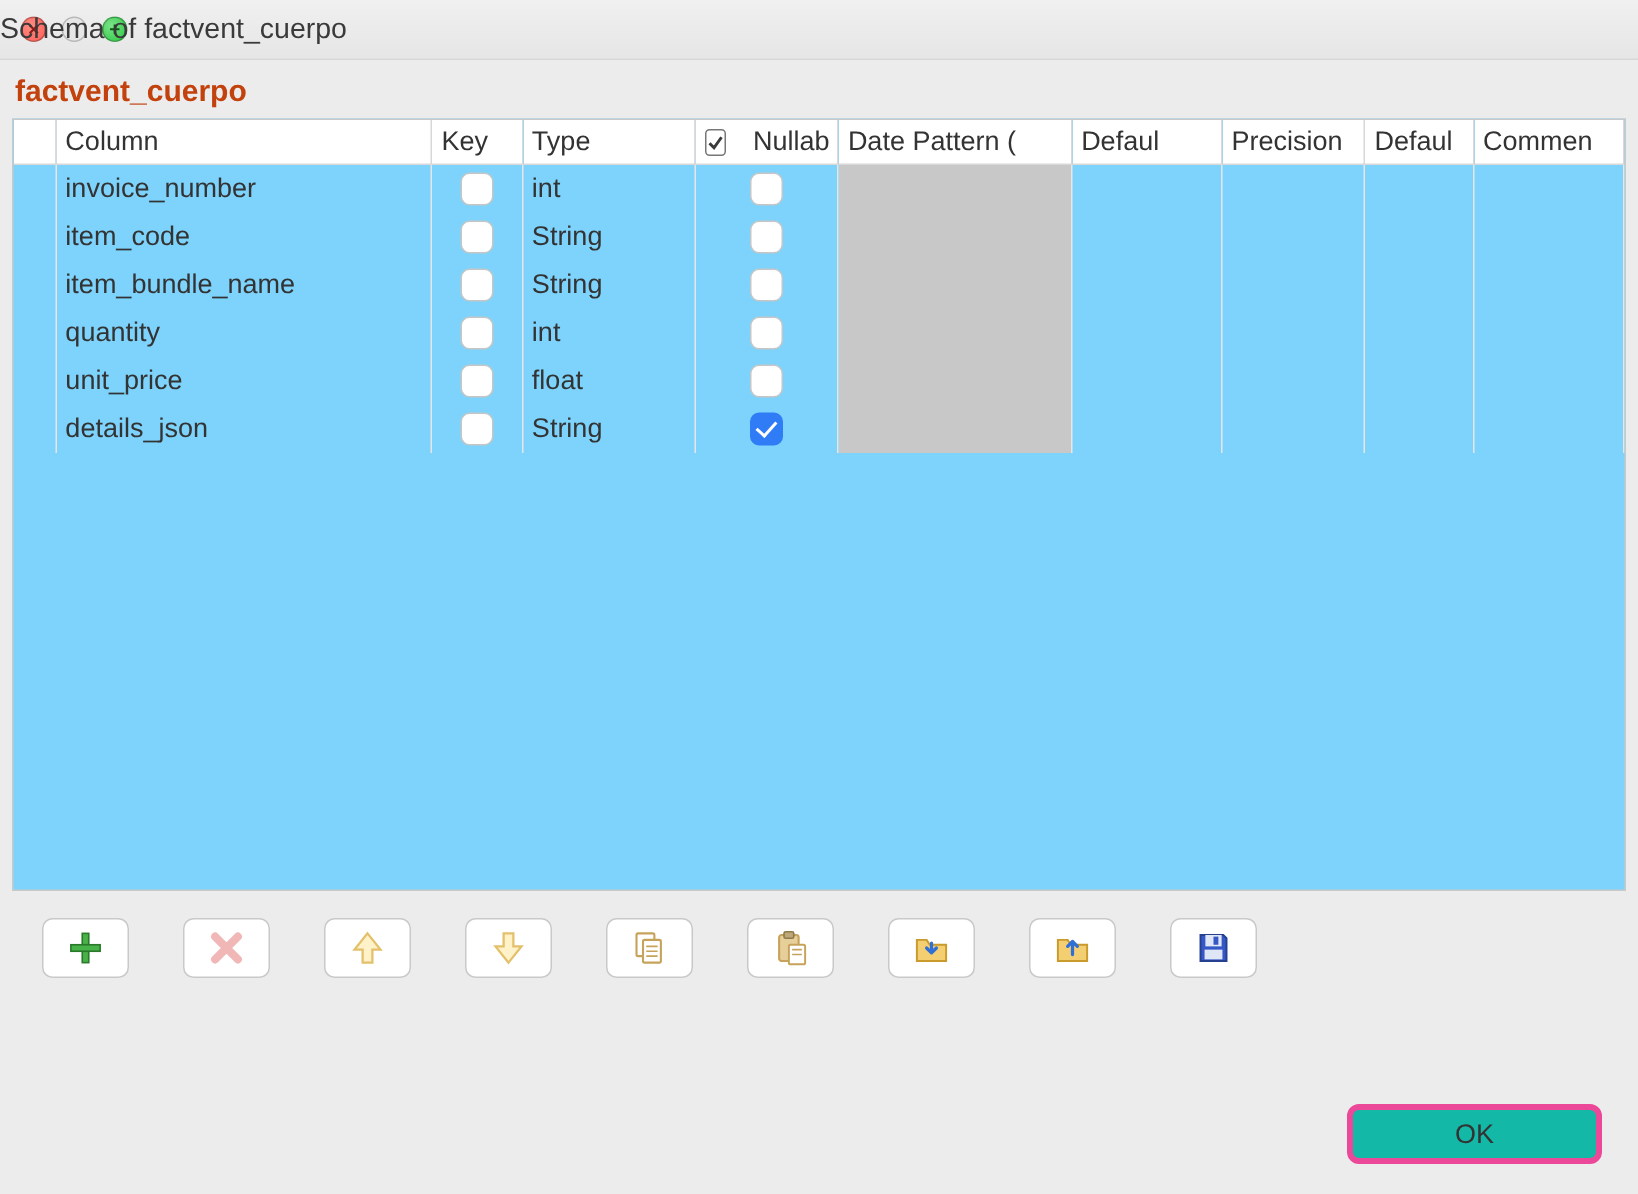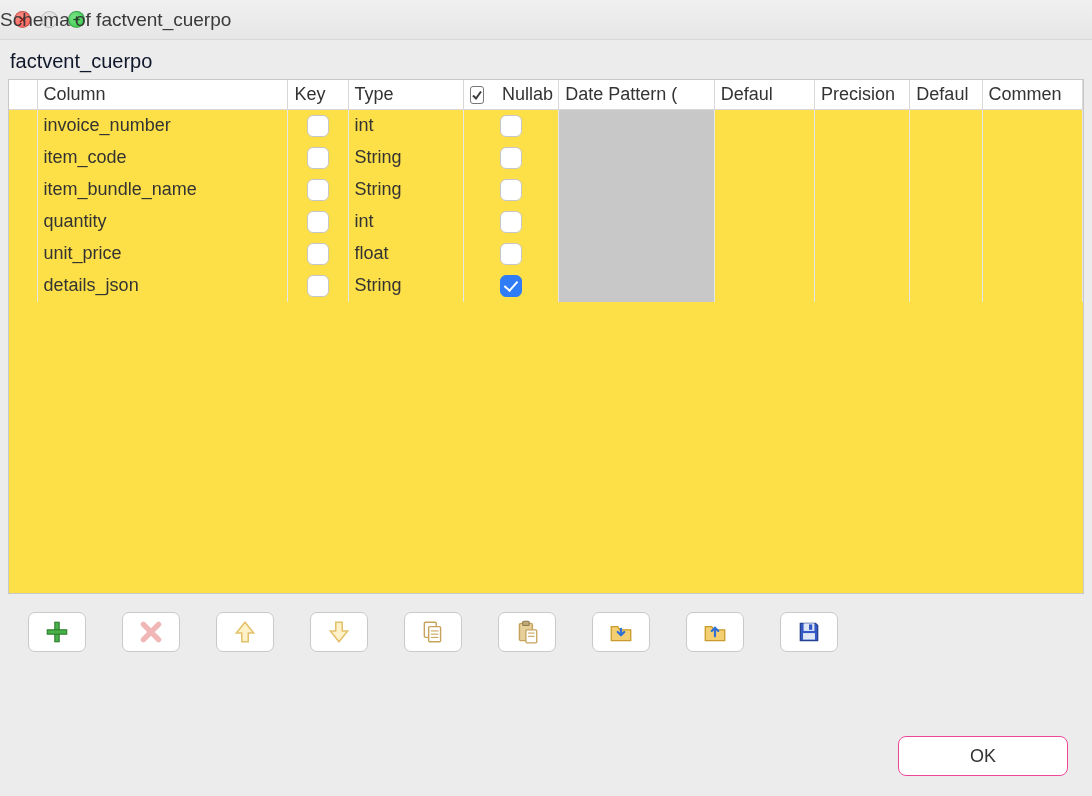--- a/index.html
+++ b/index.html
@@ -29,25 +29,25 @@
 .tl-close { background: radial-gradient(circle at 35% 35%, #ff8b82, #ff5f57); }
 .tl-min   { background: #e6e6e6; border-color: #b8b8b8; }
 .tl-zoom  { background: radial-gradient(circle at 35% 35%, #7de38a, #28c840); }
 .tlight svg { width: 9px; height: 9px; display:block; }
 .titlebar-title {
   position: absolute; left: 0; right: 0; text-align: left;
   font-size: 19px; color: #3a3a3a; pointer-events: none;
 }
 .subtitle {
   padding: 10px 10px 6px 10px;
-  font-size: 20px; color: #0f172a;
+  font-size: 20px; color: #c2410c; font-weight: bold;
 }
 .table-wrap {
   margin: 0 8px;
-  background: #fde047;
+  background: #7dd3fc;
   border: 1px solid #c9c9c9;
   height: 515px;
   overflow: hidden;
 }
 table.schema {
   width: 100%;
   border-collapse: collapse;
   table-layout: fixed;
 }
 table.schema th {
@@ -131,22 +131,22 @@
   cursor: pointer;
 }
 .tool-btn svg { width: 26px; height: 26px; }
 .footer {
   position: absolute;
   bottom: 20px; right: 24px;
   display: flex; gap: 22px;
 }
 .footer button {
   width: 170px; height: 40px;
-  background: #ffffff;
-  border: 1px solid #ec4899;
+  background: #14b8a6;
+  border: 4px solid #ec4899;
   border-radius: 8px;
   font-size: 18px;
   color: #333;
   cursor: pointer;
 }
 </style>
 </head>
 <body>
 
 <div class="titlebar">

